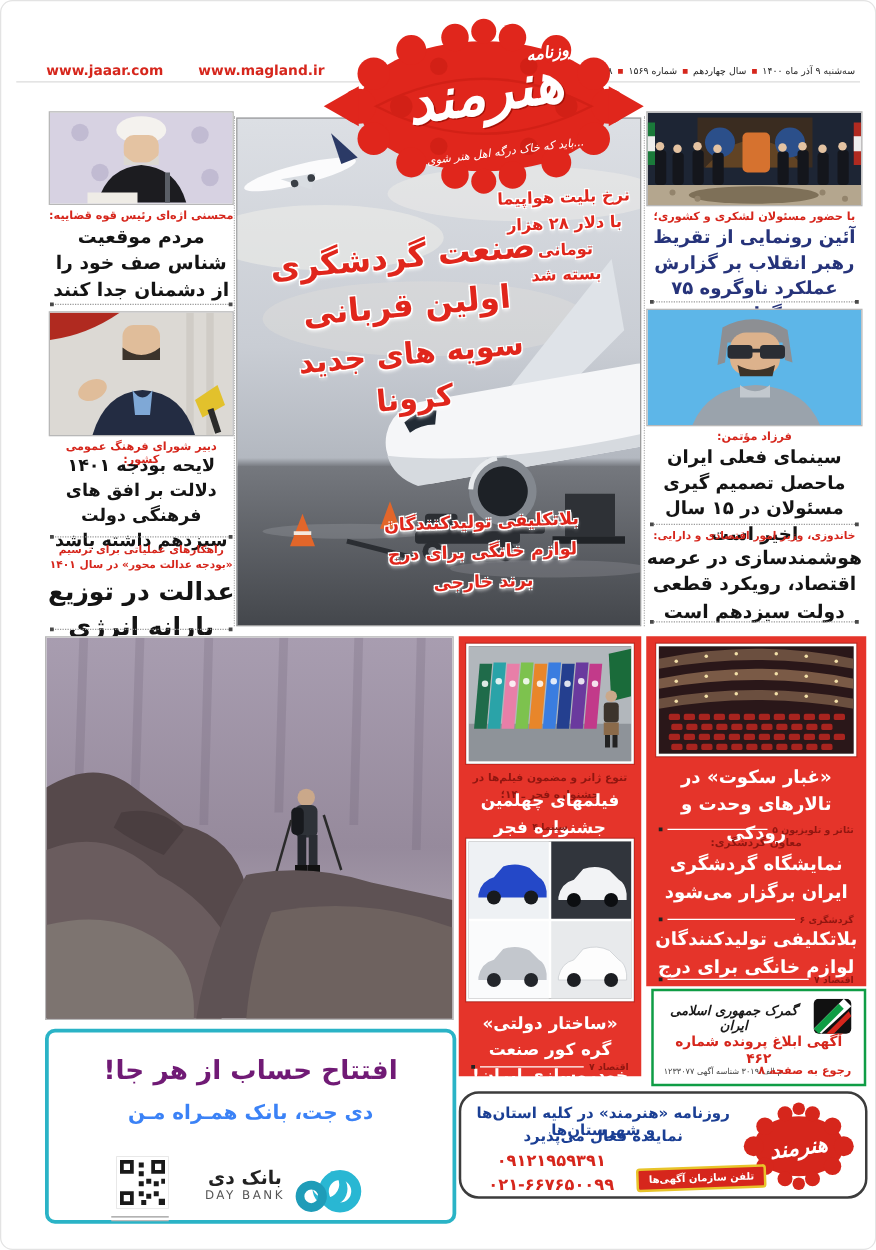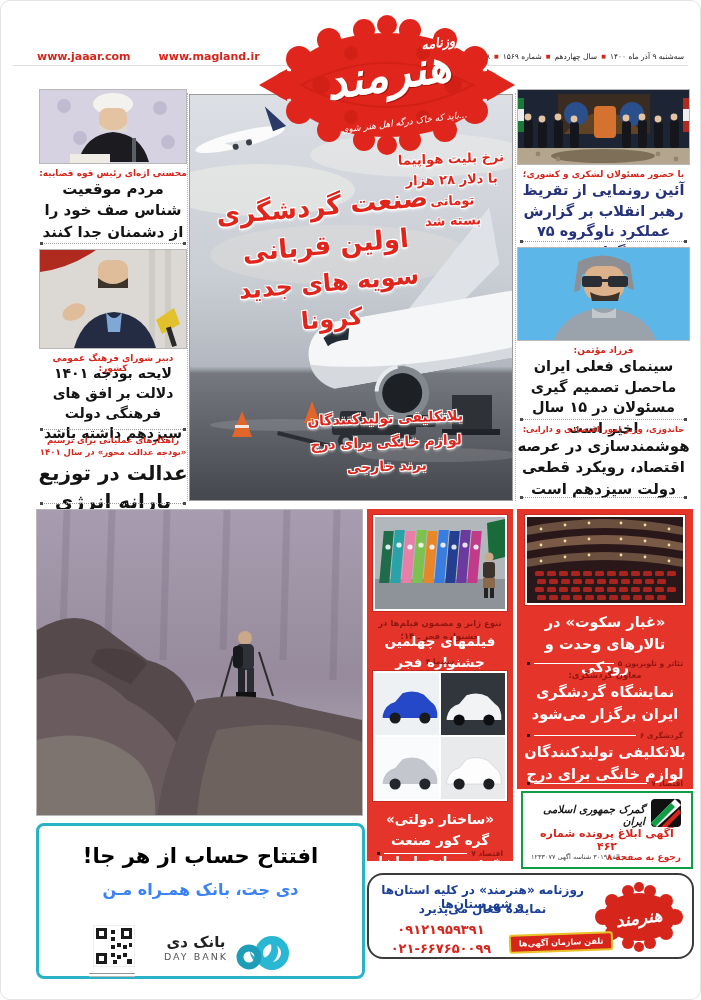--- a/index.html
+++ b/index.html
@@ -51,37 +51,37 @@
   .rb-photo { border:2px solid #fff; box-shadow:0 0 0 1px #c8271e; background:#777; overflow:hidden; }
   .rb-kicker { color:#8f1610; font-weight:bold; font-size:8.5px; text-align:center; line-height:1.5; }
   .rb-head { color:#ffffff; font-weight:bold; text-align:center; line-height:1.55; }
   .ref-row { display:flex; align-items:center; direction:rtl; gap:4px; padding:0 10px; }
   .ref-row .txt { color:#8f1610; font-size:7.5px; font-weight:bold; white-space:nowrap; }
   .ref-row .line { flex:1; border-top:1px solid #ffffff; }
   .ref-row .dot { width:3px; height:3px; background:#222; flex:0 0 auto; }
 
   
   .customs { top:790px; left:520px; width:172px; height:78px; border:2px solid #0f9d45; background:#fff; }
-  .customs-org { position:absolute; top:10px; right:46px; left:6px; text-align:right; font-size:10.5px; font-weight:bold; font-style:italic; color:#1a1a1a; }
+  .customs-org { position:absolute; top:10px; right:46px; left:6px; text-align:center; font-size:10.5px; font-weight:bold; font-style:italic; color:#1a1a1a; }
   .customs-title { position:absolute; top:34px; left:6px; right:6px; text-align:center; color:#d6261c; font-weight:bold; font-size:11px; }
   .customs-meta { position:absolute; bottom:6px; left:8px; font-size:6.5px; color:#444; direction:rtl; }
   .customs-ref { position:absolute; bottom:5px; right:10px; font-size:9px; color:#d6261c; font-weight:bold; }
 
   
   .repbox { top:872px; left:366px; width:327px; height:86px; border:2px solid #3c3c3c; border-radius:16px; background:#fff; }
   .rep-line1 { position:absolute; top:8px; right:104px; left:8px; text-align:center; color:#1b3f94; font-weight:bold; font-size:12px; }
   .rep-line2 { position:absolute; top:27px; right:104px; left:8px; text-align:center; color:#1b3f94; font-weight:bold; font-size:12px; }
   .rep-phone1 { position:absolute; top:47px; left:16px; width:112px; text-align:center; color:#d6261c; font-weight:bold; font-size:13px; direction:ltr; }
   .rep-phone2 { position:absolute; top:66px; left:16px; width:112px; text-align:center; color:#d6261c; font-weight:bold; font-size:13px; direction:ltr; }
   .rep-badge { position:absolute; top:58px; left:140px; background:#d6261c; color:#fff; font-size:8px; font-weight:bold; padding:3px 8px; border:2px solid #e8c42a; border-radius:3px; transform:rotate(-2deg); }
   .rep-logo { position:absolute; top:4px; right:6px; width:94px; height:76px; }
 
   
   .bankad { top:822px; left:35px; width:329px; height:156px; border:3px solid #2ab3c6; border-radius:8px; background:#fff; }
-  .bank-head { position:absolute; top:18px; left:0; right:0; text-align:center; font-size:21px; font-weight:bold; color:#000000; }
+  .bank-head { position:absolute; top:18px; left:0; right:0; text-align:center; font-size:21px; font-weight:bold; color:#701a75; }
   .bank-sub { position:absolute; top:54px; left:0; right:0; text-align:center; font-size:16px; font-weight:bold; color:#3b82f6; }
   .bank-row { position:absolute; top:88px; left:14px; right:14px; height:58px;margin-top:11px; }
   .bank-brand-fa { font-size:15px; font-weight:bold; color:#222; }
   .bank-brand-en { font-size:9.5px; color:#555; letter-spacing:2px; }
   .qr-caption { width:46px; border-top:1px solid #999; margin-top:2px; }
   .qr-caption2 { width:46px; border-top:1px solid #bbb; margin-top:2px; }
 </style>
 </head>
 <body>
 

